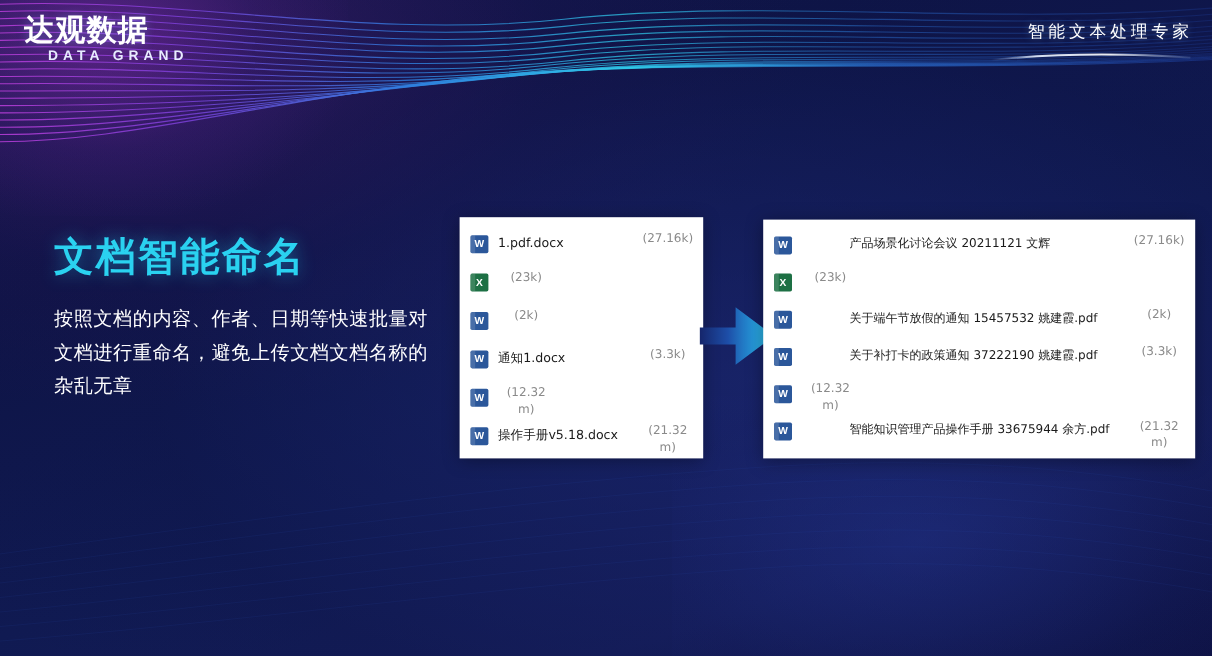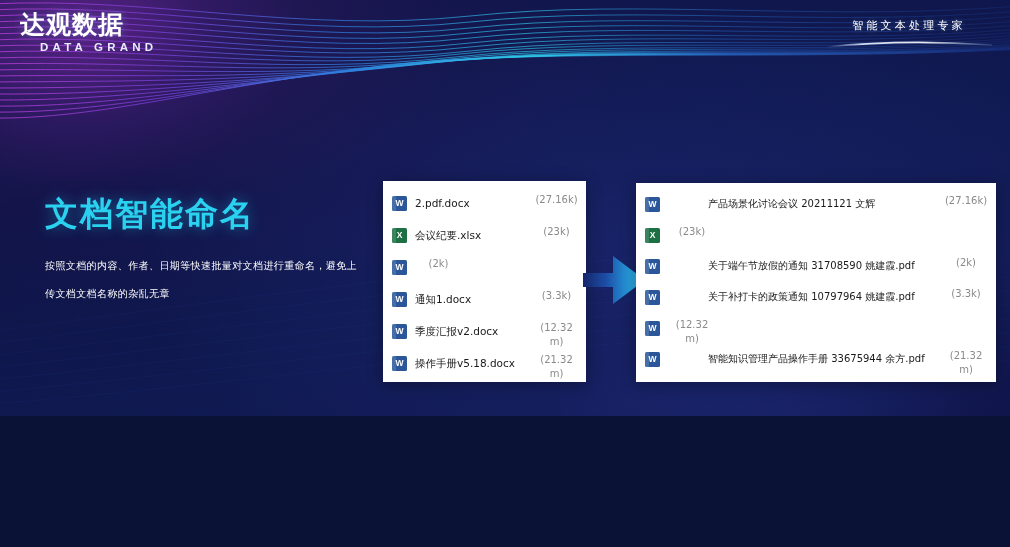--- a/index.html
+++ b/index.html
@@ -11,21 +11,21 @@
   body {
     width: 1010px;
     height: 547px;
     overflow: hidden;
     font-family: "Liberation Sans", "DejaVu Sans", sans-serif;
   }
 
   #slide {
     position: relative;
     width: 1010px;
-    height: 416px;
+    height: 547px;
     overflow: hidden;
     background:
       radial-gradient(ellipse 900px 520px at 62% 58%, rgba(30,42,120,0.55) 0%, rgba(14,22,74,0.20) 55%, rgba(10,16,52,0) 80%),
       radial-gradient(ellipse 700px 380px at 12% 8%, rgba(86,30,120,0.50) 0%, rgba(40,20,86,0.22) 48%, rgba(12,16,54,0) 78%),
       linear-gradient(160deg, #11164a 0%, #0e1446 28%, #101a52 58%, #141c58 80%, #0e1244 100%);
   }
 
   
   .waves {
     position: absolute;
@@ -82,25 +82,24 @@
   }
 
   #tagline-block {
     position: absolute;
     right: 16px;
     top: 18px;
     text-align: right;
   }
   #tagline {
     font-family: "DejaVu Sans", sans-serif;
-    font-size: 11px;
+    font-size: 14px;
     color: #ffffff;
     letter-spacing: 3.2px;
     text-shadow: 0 0 7px rgba(140,200,255,0.35);
-    text-align: center;
   }
   #tagline-rule {
     margin-top: 7px;
     height: 10px;
     width: 170px;
     margin-left: auto;
   }
 
   
   #headline {
@@ -114,21 +113,21 @@
     color: #2ad2f0;
     text-shadow: 0 0 14px rgba(34,200,240,0.45);
     white-space: nowrap;
   }
   #subcopy {
     position: absolute;
     left: 45px;
     top: 252px;
     width: 312px;
     font-family: "DejaVu Sans", sans-serif;
-    font-size: 10px;
+    font-size: 16px;
     line-height: 28px;
     color: #ffffff;
     letter-spacing: .4px;
   }
 
   
   .panel {
     position: absolute;
     background: #ffffff;
     box-shadow: 0 2px 14px rgba(0,0,0,0.35);
@@ -290,40 +289,38 @@
       <path d="M2,7 C50,2 110,1 168,5" fill="none" stroke="url(#tlg)" stroke-width="1.6"></path>
     </svg>
   </div>
 
   <div id="headline">文档智能命名</div>
   <div id="subcopy">按照文档的内容、作者、日期等快速批量对文档进行重命名，避免上传文档文档名称的杂乱无章</div>
 
   <div class="panel" id="panel-before">
       <div class="file-row">
         <div class="file-icon word">W</div>
-        <div class="file-name">2.pdf.docx</div>
+        <div class="file-name">1.pdf.docx</div>
         <div class="file-size">(27.16k)</div>
       </div>
       <div class="file-row">
         <div class="file-icon excel">X</div>
-        <div class="file-name">会议纪要.xlsx</div>
         <div class="file-size">(23k)</div>
       </div>
       <div class="file-row">
         <div class="file-icon word">W</div>
         <div class="file-size">(2k)</div>
       </div>
       <div class="file-row">
         <div class="file-icon word">W</div>
         <div class="file-name">通知1.docx</div>
         <div class="file-size">(3.3k)</div>
       </div>
       <div class="file-row">
         <div class="file-icon word">W</div>
-        <div class="file-name">季度汇报v2.docx</div>
         <div class="file-size">(12.32m)</div>
       </div>
       <div class="file-row">
         <div class="file-icon word">W</div>
         <div class="file-name">操作手册v5.18.docx</div>
         <div class="file-size">(21.32m)</div>
       </div>
     </div>
 
   <svg id="arrow" viewBox="0 0 62 58">
@@ -343,26 +340,26 @@
         <div class="file-icon word">W</div>
         <div class="file-name">产品场景化讨论会议 20211121 文辉</div>
         <div class="file-size">(27.16k)</div>
       </div>
       <div class="file-row">
         <div class="file-icon excel">X</div>
         <div class="file-size">(23k)</div>
       </div>
       <div class="file-row">
         <div class="file-icon word">W</div>
-        <div class="file-name">关于端午节放假的通知 31708590 姚建霞.pdf</div>
+        <div class="file-name">关于端午节放假的通知 15457532 姚建霞.pdf</div>
         <div class="file-size">(2k)</div>
       </div>
       <div class="file-row">
         <div class="file-icon word">W</div>
-        <div class="file-name">关于补打卡的政策通知 10797964 姚建霞.pdf</div>
+        <div class="file-name">关于补打卡的政策通知 37222190 姚建霞.pdf</div>
         <div class="file-size">(3.3k)</div>
       </div>
       <div class="file-row">
         <div class="file-icon word">W</div>
         <div class="file-size">(12.32m)</div>
       </div>
       <div class="file-row">
         <div class="file-icon word">W</div>
         <div class="file-name">智能知识管理产品操作手册 33675944 余方.pdf</div>
         <div class="file-size">(21.32m)</div>

